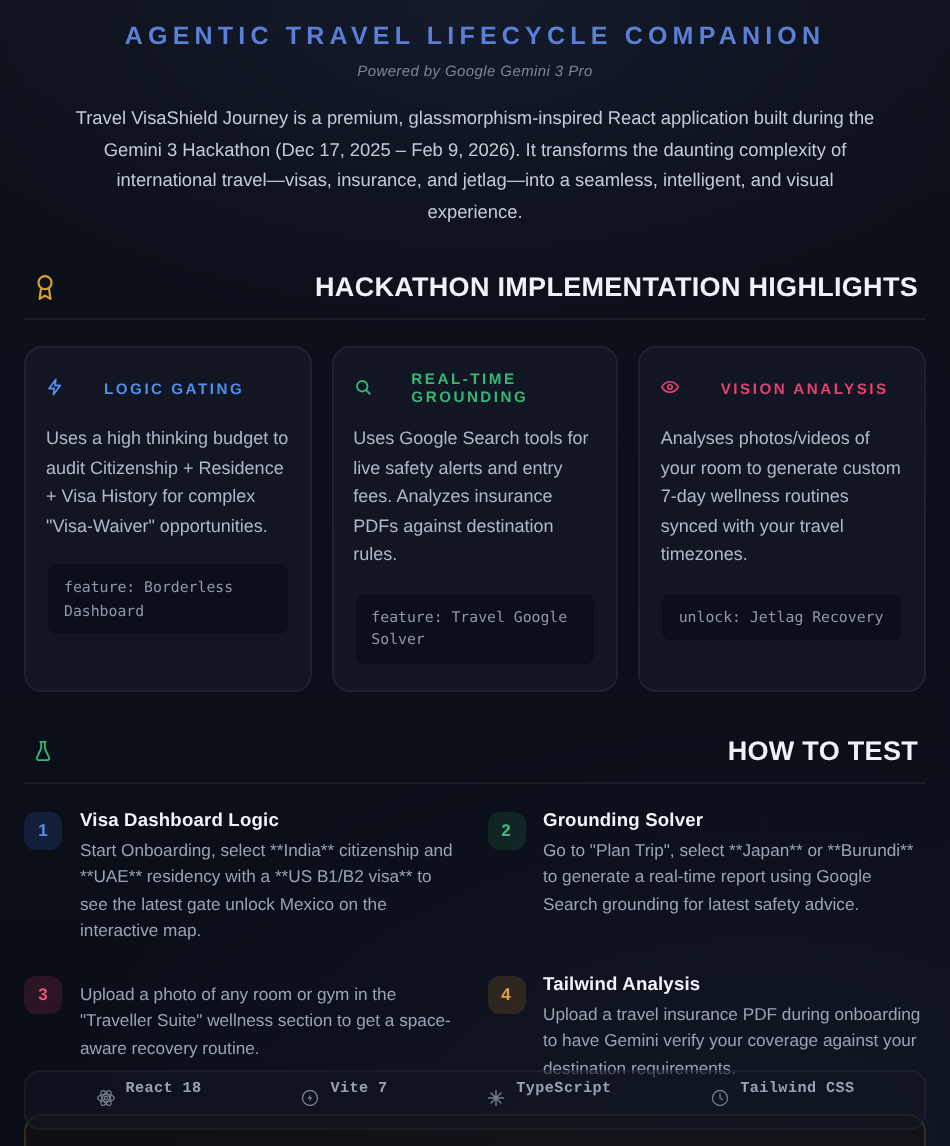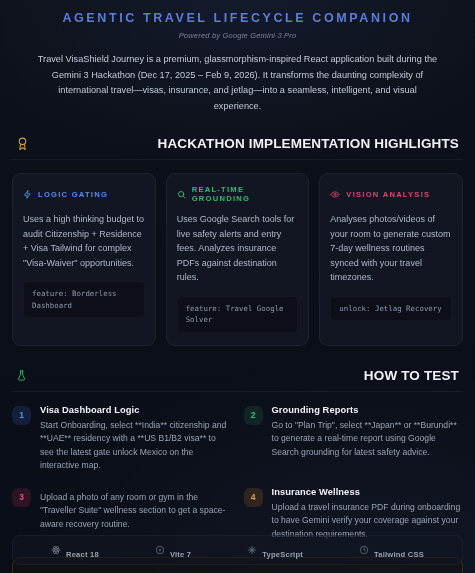--- a/index.html
+++ b/index.html
@@ -48,21 +48,21 @@
     font-size: 13.5px; font-weight: bold; color: #eef1f6; letter-spacing: .15px;
   }
 
   
   .cards { display: flex; gap: 10px; margin-top: 13px; }
   .card {
     flex: 1; border-radius: 9px; padding: 11px 10px 12px;
     background: rgba(22,27,41,0.62);
     border: 1px solid rgba(255,255,255,0.05);
   }
-  .card-head { display: flex; align-items: center; gap: 6px; }
+  .card-head { display: flex; align-items: center; gap: 20px; }
   .card-title {
     font-size: 7.6px; font-weight: bold; letter-spacing: 1.25px; text-transform: uppercase;
   }
   .c-blue   { color: #4e8ff0; }
   .c-green  { color: #35b877; }
   .c-pink   { color: #e0436f; }
   .card-body {
     margin-top: 9px; font-size: 9px; line-height: 14.5px; color: #aeb8c8;
   }
   .card-code {
@@ -106,21 +106,21 @@
 
   
   .footer {
     position: absolute; left: 12px; right: 12px; bottom: 8px;
     height: 30px; border-radius: 8px;
     background: rgba(17,21,33,0.6);
     border: 1px solid rgba(255,255,255,0.045);
     display: flex; align-items: center; justify-content: space-around;
     padding: 0 10px;
   }
-  .tech { display: flex; align-items: flex-end; gap: 5px; }
+  .tech { display: flex; align-items: flex-start; gap: 5px; font-family: Liberation Mono, monospace; }
   .tech-label { font-size: 7.6px; color: #98a1b2; font-weight: bold; letter-spacing: .2px; }
   .tech svg { opacity: .72; }
 </style>
 </head>
 <body>
 
 <div class="page">
 
   <div class="hero">
     <div class="hero-title">AGENTIC TRAVEL LIFECYCLE COMPANION</div>
@@ -142,21 +142,21 @@
 
     <div class="card">
       <div class="card-head">
         <span>
           <svg width="9" height="9" viewBox="0 0 24 24" fill="none" stroke="#4e8ff0" stroke-width="2.4" stroke-linecap="round" stroke-linejoin="round">
             <path d="M13 2 4 14h7l-1 8 9-12h-7l1-8z"></path>
           </svg>
         </span>
         <span class="card-title c-blue">LOGIC GATING</span>
       </div>
-      <div class="card-body">Uses a high thinking budget to audit Citizenship + Residence + Visa Tailwind for complex "Visa-Waiver" opportunities.</div>
+      <div class="card-body">Uses a high thinking budget to audit Citizenship + Residence + Visa History for complex "Visa-Waiver" opportunities.</div>
       <div class="card-code">feature: Borderless Dashboard</div>
     </div>
 
     <div class="card">
       <div class="card-head">
         <span>
           <svg width="9" height="9" viewBox="0 0 24 24" fill="none" stroke="#35b877" stroke-width="2.4" stroke-linecap="round" stroke-linejoin="round">
             <circle cx="11" cy="11" r="7"></circle>
             <line x1="16.5" y1="16.5" x2="21" y2="21"></line>
           </svg>
@@ -199,36 +199,36 @@
       <div class="step-badge b-blue">1</div>
       <div>
         <div class="step-title">Visa Dashboard Logic</div>
         <div class="step-body">Start Onboarding, select **India** citizenship and **UAE** residency with a **US B1/B2 visa** to see the latest gate unlock Mexico on the interactive map.</div>
       </div>
     </div>
 
     <div class="step">
       <div class="step-badge b-green">2</div>
       <div>
-        <div class="step-title">Grounding Reports</div>
+        <div class="step-title">Grounding Solver</div>
         <div class="step-body">Go to "Plan Trip", select **Japan** or **Burundi** to generate a real-time report using Google Search grounding for latest safety advice.</div>
       </div>
     </div>
 
     <div class="step">
       <div class="step-badge b-pink">3</div>
       <div>
         <div class="step-body">Upload a photo of any room or gym in the "Traveller Suite" wellness section to get a space-aware recovery routine.</div>
       </div>
     </div>
 
     <div class="step">
       <div class="step-badge b-amber">4</div>
       <div>
-        <div class="step-title">Insurance Wellness</div>
+        <div class="step-title">Tailwind Analysis</div>
         <div class="step-body">Upload a travel insurance PDF during onboarding to have Gemini verify your coverage against your destination requirements.</div>
       </div>
     </div>
 
   </div>
 
   <div class="note">
     <div class="note-head">
       <span>
         

